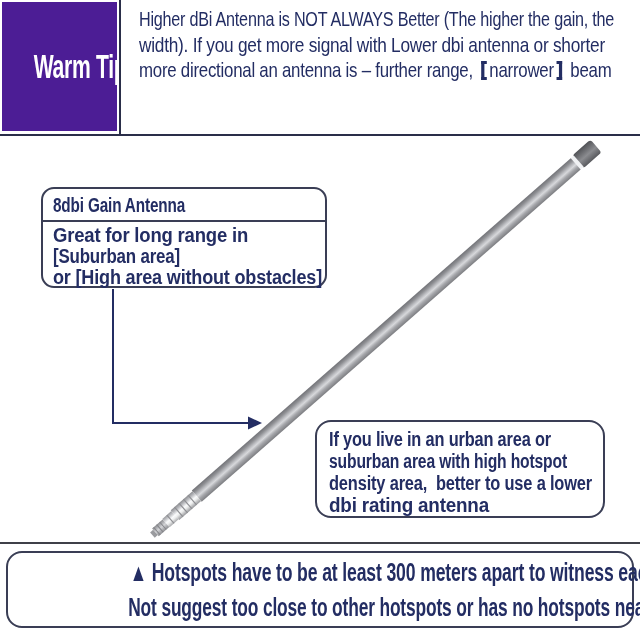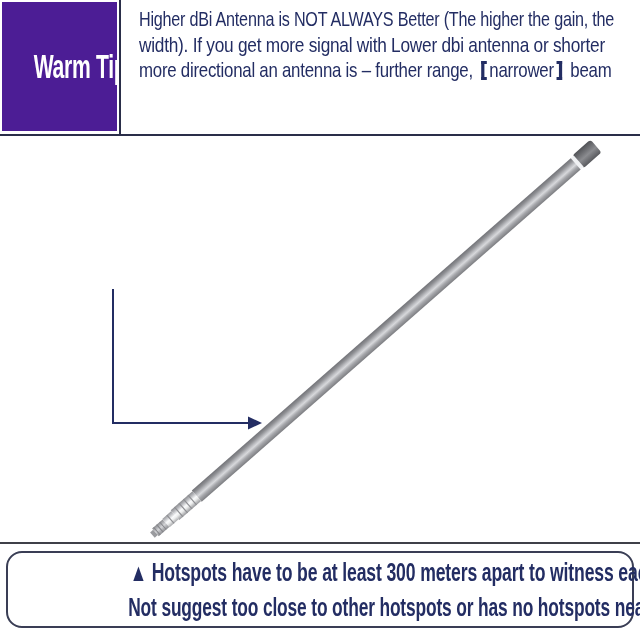--- a/index.html
+++ b/index.html
@@ -106,21 +106,35 @@
       <rect x="572" y="-5" width="14" height="10" fill="url(#knG)"></rect>
       <g stroke="#85868a" stroke-width="1">
         <line x1="576" y1="-5" x2="576" y2="5"></line>
         <line x1="580" y1="-5" x2="580" y2="5"></line>
         <line x1="584" y1="-5" x2="584" y2="5"></line>
       </g>
       <rect x="586" y="-3.5" width="4" height="7" fill="#9a9b9f"></rect>
     </g>
   </svg>
 
+  <div class="callout left-callout">
+    <div class="title"><span class="fit" style="transform: scaleX(0.765);">8dbi Gain Antenna</span></div>
+    <div class="body">
+      <div><span class="fit" style="transform: scaleX(0.9485);">Great for long range in</span></div>
+      <div><span class="fit" style="transform: scaleX(0.8667);">[Suburban area]</span></div>
+      <div><span class="fit" style="transform: scaleX(0.926);">or [High area without obstacles]</span></div>
+    </div>
+  </div>
 
+  <div class="callout right-callout">
+    <div><span class="fit" style="transform: scaleX(0.8172);">If you live in an urban area or</span></div>
+    <div><span class="fit" style="transform: scaleX(0.7834);">suburban area with high hotspot</span></div>
+    <div><span class="fit" style="transform: scaleX(0.8201);">density area,  better to use a lower</span></div>
+    <div><span class="fit" style="transform: scaleX(0.9426);">dbi rating antenna</span></div>
+  </div>
 
   <div class="abs hrule2"></div>
   <div class="callout bottom-note">
     <div><span class="fit fit-c" style="transform: scaleX(0.7043);">▲ Hotspots have to be at least 300 meters apart to witness each other.</span></div>
     <div><span class="fit fit-c" style="transform: scaleX(0.6943);">Not suggest too close to other hotspots or has no hotspots nearby.</span></div>
   </div>
 
 </div>
 
 </body></html>

